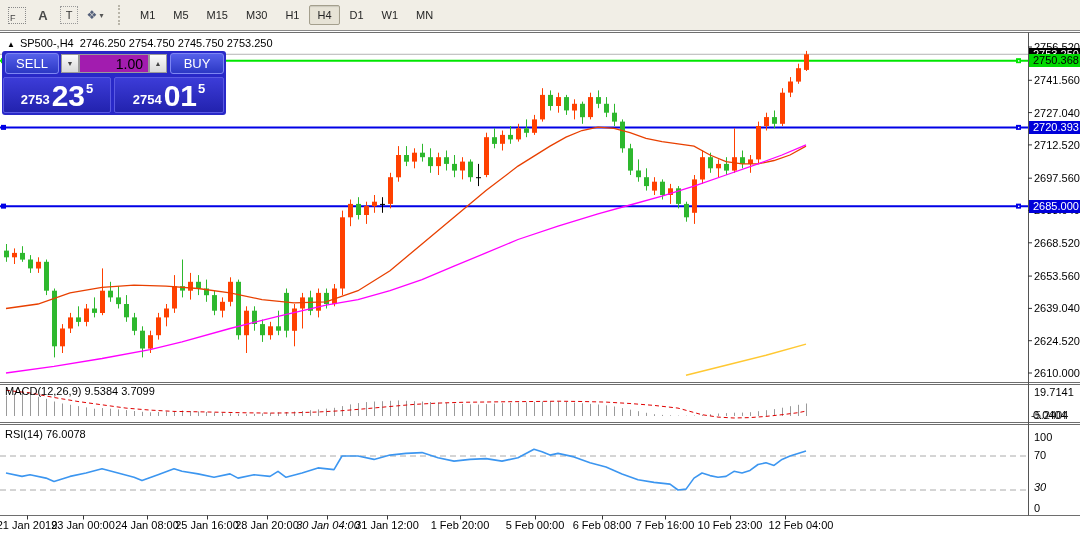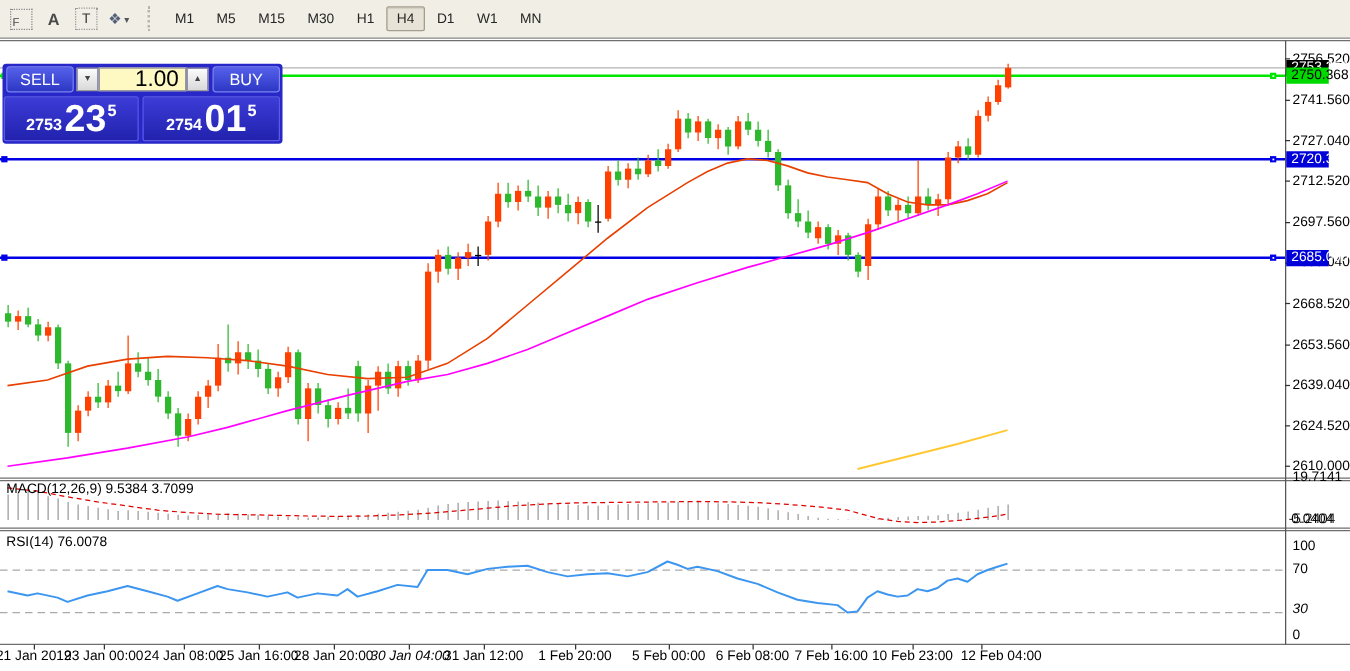--- a/index.html
+++ b/index.html
@@ -31,33 +31,33 @@
           background:linear-gradient(#5560ea,#2c38c4);color:#fff;font-size:13px;display:flex;
           align-items:center;justify-content:center;cursor:pointer;box-sizing:border-box;}
   .tp-sell{left:3px;width:54px;}
   .tp-buy{left:168px;width:54px;}
   .spin{position:absolute;top:3px;width:18px;height:19px;background:linear-gradient(#fbfbfb,#d9d9d9);
         border:1px solid #9a9a9a;display:flex;align-items:center;justify-content:center;
         font-size:7px;color:#444;box-sizing:border-box;cursor:pointer;}
   .spin-dn{left:59px;}
   .spin-up{left:147px;}
   .vol{position:absolute;left:77px;top:3px;width:70px;height:19px;border:1px solid #9a9a9a;
-       background:#fef9c3;font-size:18px;text-align:right;padding:0 5px;box-sizing:border-box;
+       background:#a21caf;font-size:14px;text-align:right;padding:0 5px;box-sizing:border-box;
        font-family:"Liberation Sans",sans-serif;}
   .pbox{position:absolute;top:26px;height:36px;background:linear-gradient(#3c3cd8,#2222ae);
         border:1px solid #5a5ae2;border-radius:2px;color:#fff;display:flex;align-items:flex-end;
         justify-content:center;padding-bottom:3px;box-sizing:border-box;}
   .pbox-sell{left:1px;width:108px;}
   .pbox-buy{left:112px;width:110px;}
   .p-small{font-size:13px;font-weight:bold;margin-right:2px;line-height:1;padding-bottom:3px;}
   .p-big{font-size:30px;font-weight:bold;line-height:.82;}
   .p-sup{font-size:13px;font-weight:bold;line-height:1;transform:translateY(-14px);margin-left:1px;}
   
   .ptick{position:absolute;left:1034px;font-size:11px;color:#000;white-space:nowrap;}
-  .axis-box{position:absolute;left:1029px;width:34px;height:13px;font-size:11px;line-height:13px;
+  .axis-box{position:absolute;left:1029px;width:51px;height:13px;font-size:11px;line-height:13px;
             padding-left:4px;box-sizing:border-box;white-space:nowrap;z-index:4;}
   .ind-label{position:absolute;left:5px;font-size:11px;color:#000;white-space:nowrap;z-index:5;}
   .tlabel{position:absolute;top:519px;font-size:11px;color:#000;white-space:nowrap;transform:translateX(-50%);}
   svg{position:absolute;left:0;top:32px;}
   svg, .ptick, .tlabel, .ind-label{pointer-events:none;}
 </style>
 </head>
 <body>
 <div id="app">
 
@@ -82,20 +82,23 @@
         <div class="tfbtn">M15</div>
         <div class="tfbtn">M30</div>
         <div class="tfbtn">H1</div>
         <div class="tfbtn active">H4</div>
         <div class="tfbtn">D1</div>
         <div class="tfbtn">W1</div>
         <div class="tfbtn">MN</div>
       </div>
   </div>
 
+  <div class="chart-title">
+    <span class="tri">▲</span><span>SP500-,H4</span>&nbsp;&nbsp;<span>2746.250</span>&nbsp;<span>2754.750</span>&nbsp;<span>2745.750</span>&nbsp;<span>2753.250</span>
+  </div>
 
   <div class="trade-panel">
     <div class="tp-btn tp-sell">SELL</div>
     <div class="spin spin-dn">▼</div>
     <input class="vol" value="1.00" style="">
     <div class="spin spin-up">▲</div>
     <div class="tp-btn tp-buy">BUY</div>
     <div class="pbox pbox-sell">
       <span class="p-small">2753</span>
       <span class="p-big">23</span>
@@ -486,21 +489,21 @@
       <div class="ptick" style="top: 204.493px;">2683.040</div>
       <div class="ptick" style="top: 236.8px;">2668.520</div>
       <div class="ptick" style="top: 270.086px;">2653.560</div>
       <div class="ptick" style="top: 302.393px;">2639.040</div>
       <div class="ptick" style="top: 334.7px;">2624.520</div>
       <div class="ptick" style="top: 367.007px;">2610.000</div>
       <div class="axis-box" style="top: 47.7757px; background: rgb(0, 0, 0); color: rgb(255, 255, 255);">2753.250</div>
       <div class="axis-box" style="top: 54.1882px; background: rgb(0, 217, 0); color: rgb(0, 0, 0);">2750.368</div>
       <div class="axis-box" style="top: 120.883px; background: rgb(0, 0, 217); color: rgb(255, 255, 255);">2720.393</div>
       <div class="axis-box" style="top: 199.632px; background: rgb(0, 0, 217); color: rgb(255, 255, 255);">2685.000</div>
-      <div class="ptick" style="top: 376px;">19.7141</div>
+      <div class="ptick" style="top: 386px;">19.7141</div>
       <div class="ptick" style="top: 409px; left: 1031px; color: rgb(34, 34, 34);">-5.2404</div>
       <div class="ptick" style="top: 409px; left: 1033px;">0.0404</div>
       <div class="ptick" style="top: 431px;">100</div>
       <div class="ptick" style="top: 449px;">70</div>
       <div class="ptick" style="top: 481px; font-style: italic;">30</div>
       <div class="ptick" style="top: 502px;">0</div>
       <div class="tlabel" style="left: 27px;">21 Jan 2019</div>
       <div class="tlabel" style="left: 83px;">23 Jan 00:00</div>
       <div class="tlabel" style="left: 147px;">24 Jan 08:00</div>
       <div class="tlabel" style="left: 207px;">25 Jan 16:00</div>

